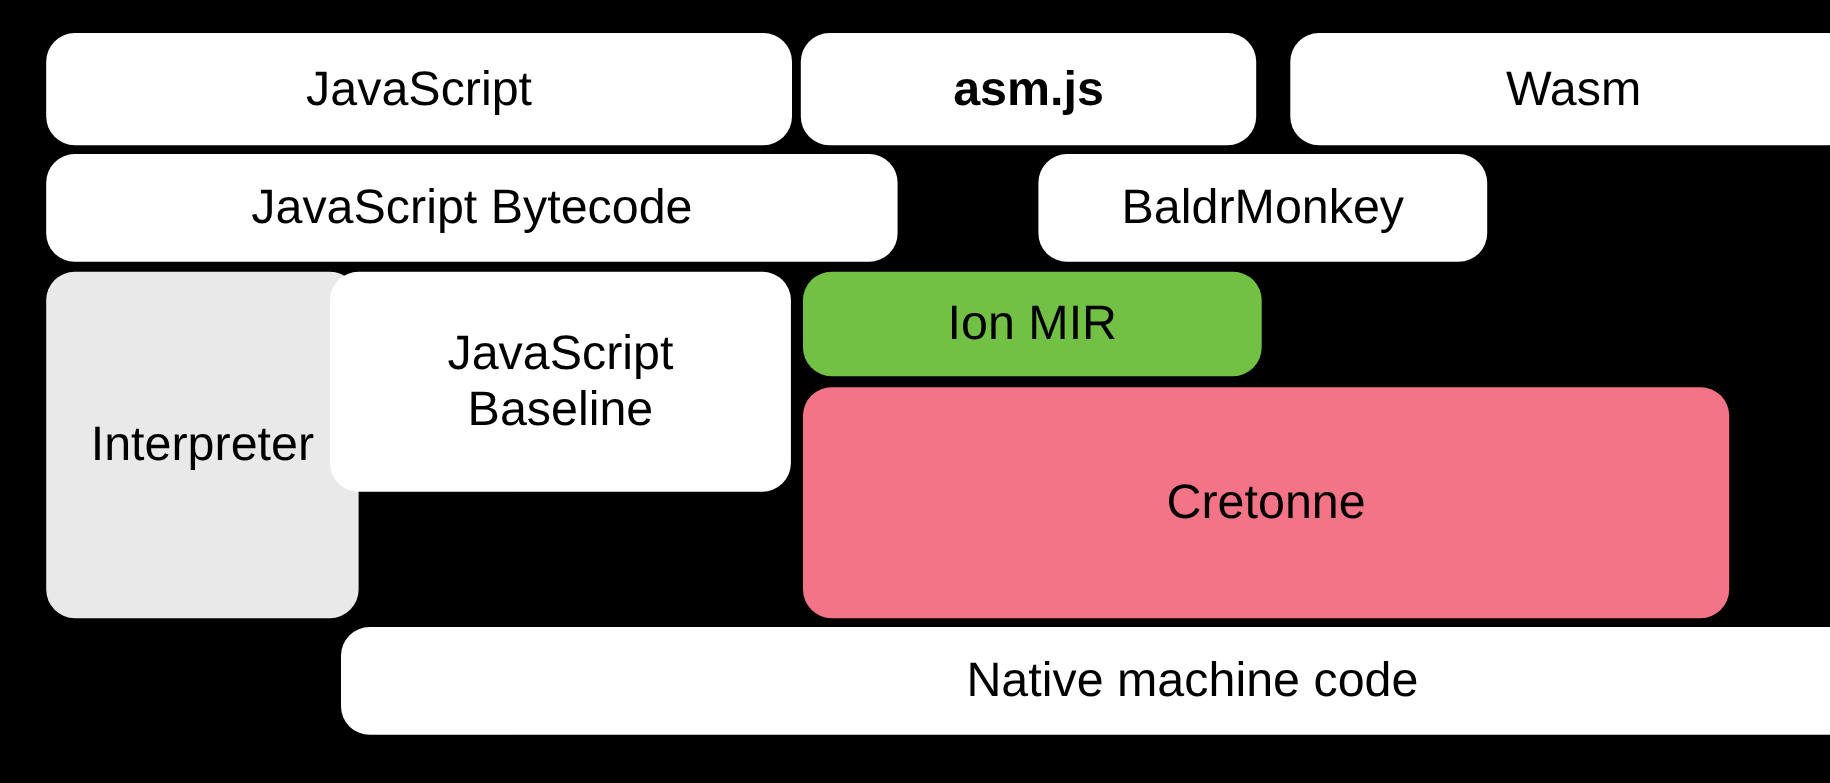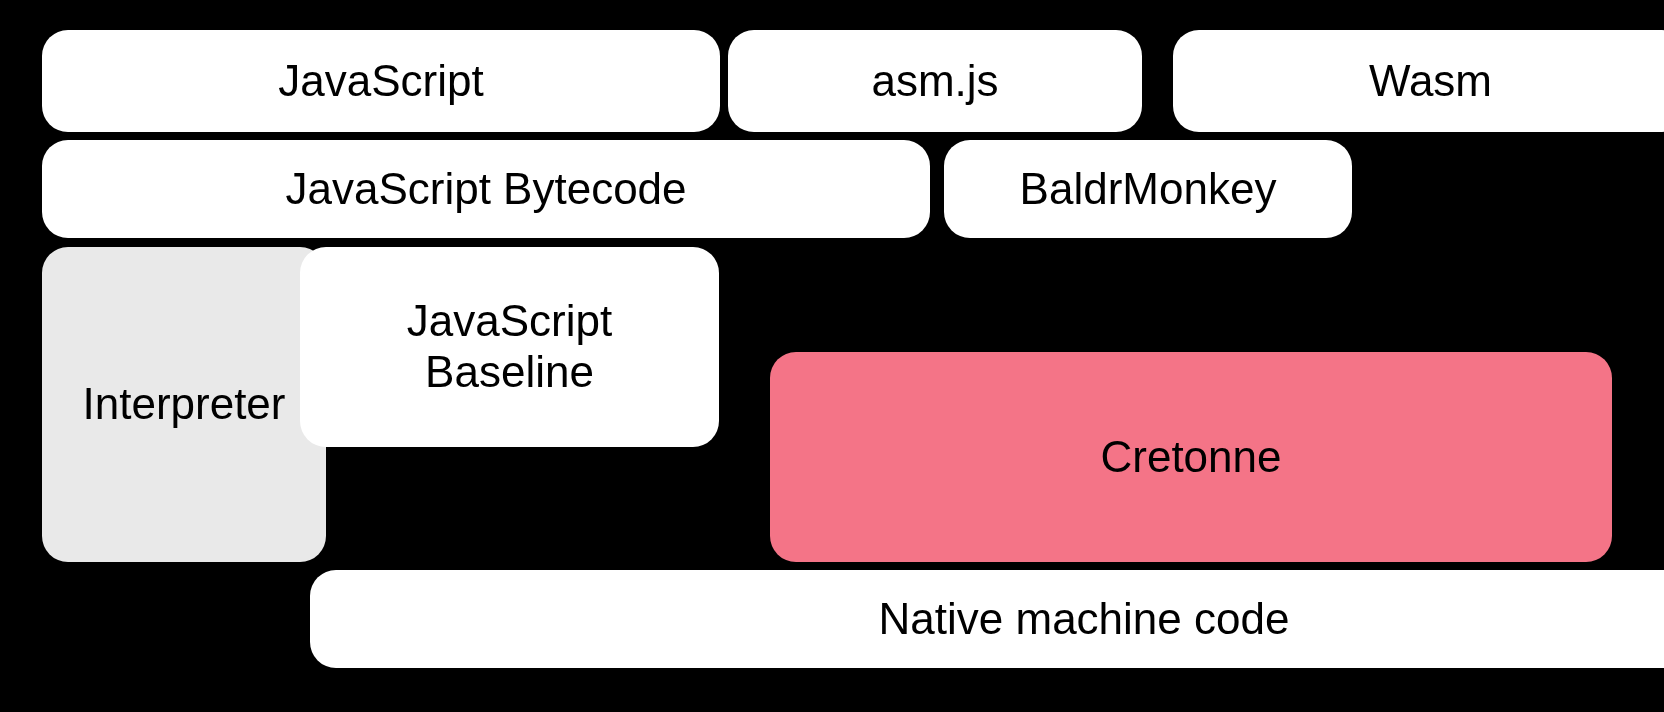--- a/index.html
+++ b/index.html
@@ -27,29 +27,30 @@
     font-size: 44px;
     line-height: 1.15;
     font-weight: 400;
     white-space: pre-line;
     padding: 4px 10px;
     font-family: "Liberation Sans", sans-serif;
   }
   .fill-white { background: #ffffff; }
   .fill-gray  { background: #e9e9e9; }
   .fill-green { background: #72c044; }
-  .fill-pink  { background: #f47487; margin-left: 40px; }
+  .fill-pink  { background: #f47487; }
 </style>
 </head>
 <body>
 
 <div id="stage">
     <div class="node fill-white" style="left: 20px; top: 8px; width: 678px; height: 102px;">JavaScript</div>
-    <div class="node fill-white" style="left: 706px; top: 8px; width: 414px; height: 102px;">asm.js</div>
+    <div class="node fill-white" style="left: 706px; top: 8px; width: 414px; height: 102px; font-weight: bold;">asm.js</div>
     <div class="node fill-white" style="left: 1151px; top: 8px; width: 515px; height: 102px;">Wasm</div>
-    <div class="node fill-white" style="left: 20px; top: 118px; width: 888px; height: 98px;">JavaScript Bytecode</div>
+    <div class="node fill-white" style="left: 20px; top: 118px; width: 774px; height: 98px;">JavaScript Bytecode</div>
     <div class="node fill-white" style="left: 922px; top: 118px; width: 408px; height: 98px;">BaldrMonkey</div>
     <div class="node fill-gray" style="left: 20px; top: 225px; width: 284px; height: 315px;">Interpreter</div>
     <div class="node fill-white" style="left: 278px; top: 225px; width: 419px; height: 200px;">JavaScript
 Baseline</div>
+    <div class="node fill-green" style="left: 708px; top: 225px; width: 417px; height: 95px;">Ion MIR</div>
     <div class="node fill-pink" style="left: 708px; top: 330px; width: 842px; height: 210px;">Cretonne</div>
     <div class="node fill-white" style="left: 288px; top: 548px; width: 1548px; height: 98px;">Native machine code</div>
   </div>
 
 </body></html>

